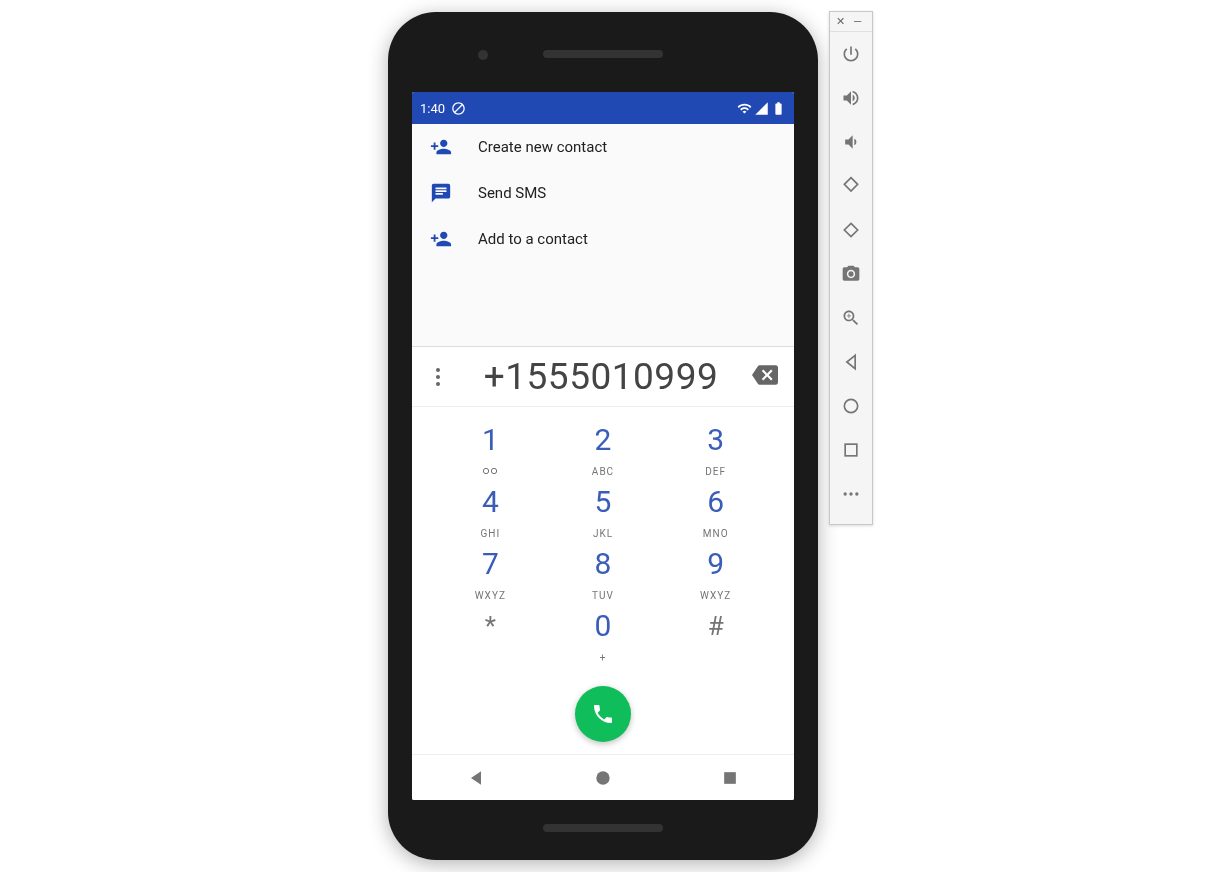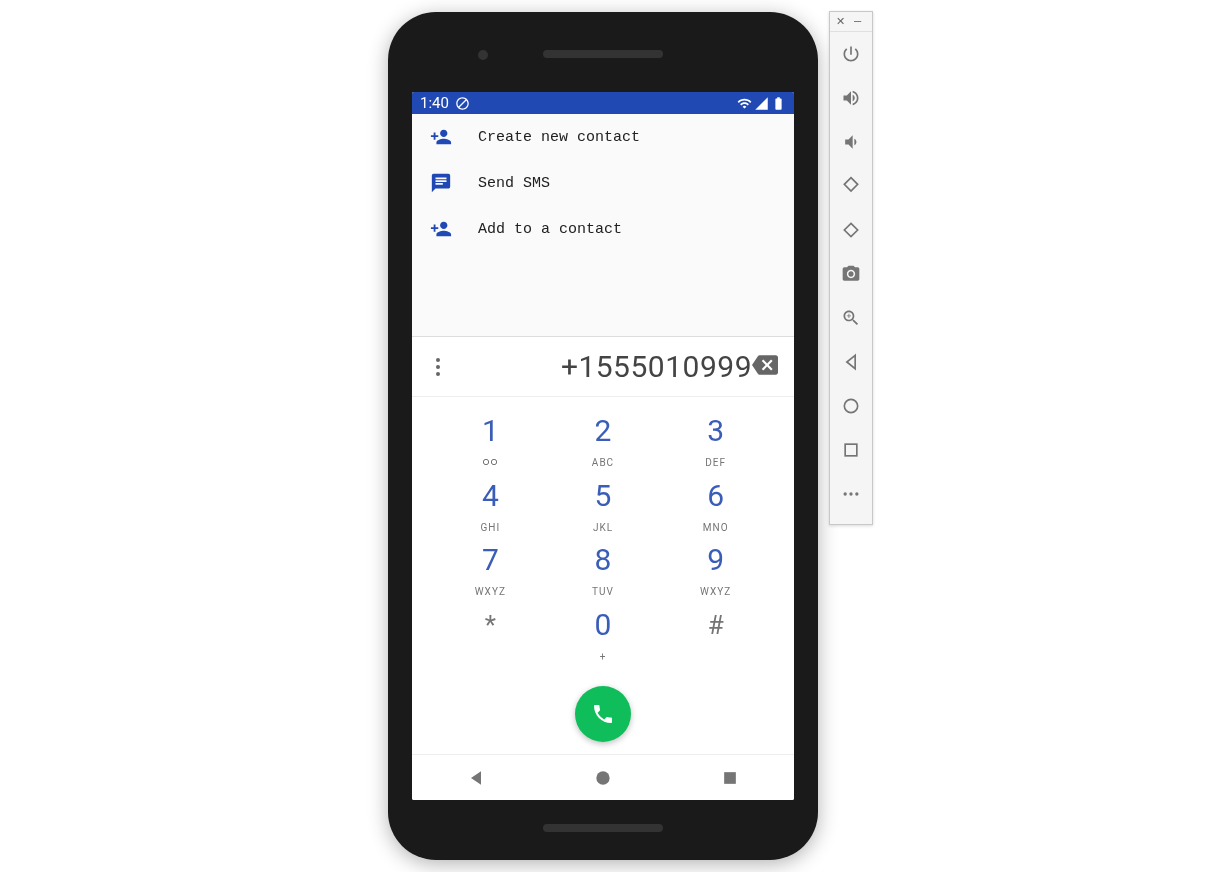--- a/index.html
+++ b/index.html
@@ -32,50 +32,50 @@
       bottom: 28px; left: 50%; transform: translateX(-50%);
       width: 120px; height: 8px; background: #333; border-radius: 4px;
     }
     .screen {
       width: 100%; height: 100%; background: #fff;
       border-radius: 2px; overflow: hidden; display: flex; flex-direction: column;
     }
     
     
     .status-bar {
-      height: 22px; background: #2049b3; color: #fff;
+      height: 32px; background: #2049b3; color: #fff;
       display: flex; align-items: center; padding: 0 8px;
-      font-size: 15px;
+      font-size: 13px;
     }
     .status-time { flex: 0 0 auto; margin-right: 6px; }
     .status-icons-left { flex: 1; display: flex; align-items: center; gap: 4px; }
     .status-icons-right { display: flex; align-items: center; gap: 2px; }
     .status-icons-right svg { width: 15px; height: 15px; fill: #fff; }
     
     
     .actions-list { background: #fafafa; }
     .action-row {
       display: flex; align-items: center; height: 46px;
       padding: 0 18px; gap: 26px; cursor: pointer;
     }
     .action-icon { width: 22px; height: 22px; display: flex; align-items: center; justify-content: center; }
     .action-icon svg { width: 22px; height: 22px; fill: #2049b3; }
-    .action-label { font-size: 15px; color: #212121; font-family: Liberation Mono, monospace; }
+    .action-label { font-size: 15px; color: #212121; }
     
     
     .spacer { flex: 0 0 85px; background: #fafafa; border-bottom: 1px solid #ddd; }
     
     
     .number-row {
       height: 60px; display: flex; align-items: center;
       padding: 0 14px; background: #fff; border-bottom: 1px solid #eee;
     }
     .more-btn { width: 24px; display: flex; flex-direction: column; align-items: center; gap: 3px; cursor: pointer;}
     .more-btn span { width: 4px; height: 4px; background: #666; border-radius: 50%; }
-    .phone-number { flex: 1; text-align: right; font-size: 30px; color: #444; letter-spacing: 0.5px; }
+    .phone-number { flex: 1; text-align: center; font-size: 37px; color: #444; letter-spacing: 0.5px; }
     .backspace { width: 28px; cursor: pointer; }
     .backspace svg { width: 26px; height: 26px; fill: #666; }
     
     
     .keypad {
       flex: 1; display: grid; grid-template-columns: repeat(3, 1fr);
       grid-template-rows: repeat(4, 1fr); background: #fff;
       padding: 12px 22px 6px 22px;
     }
     .key {

